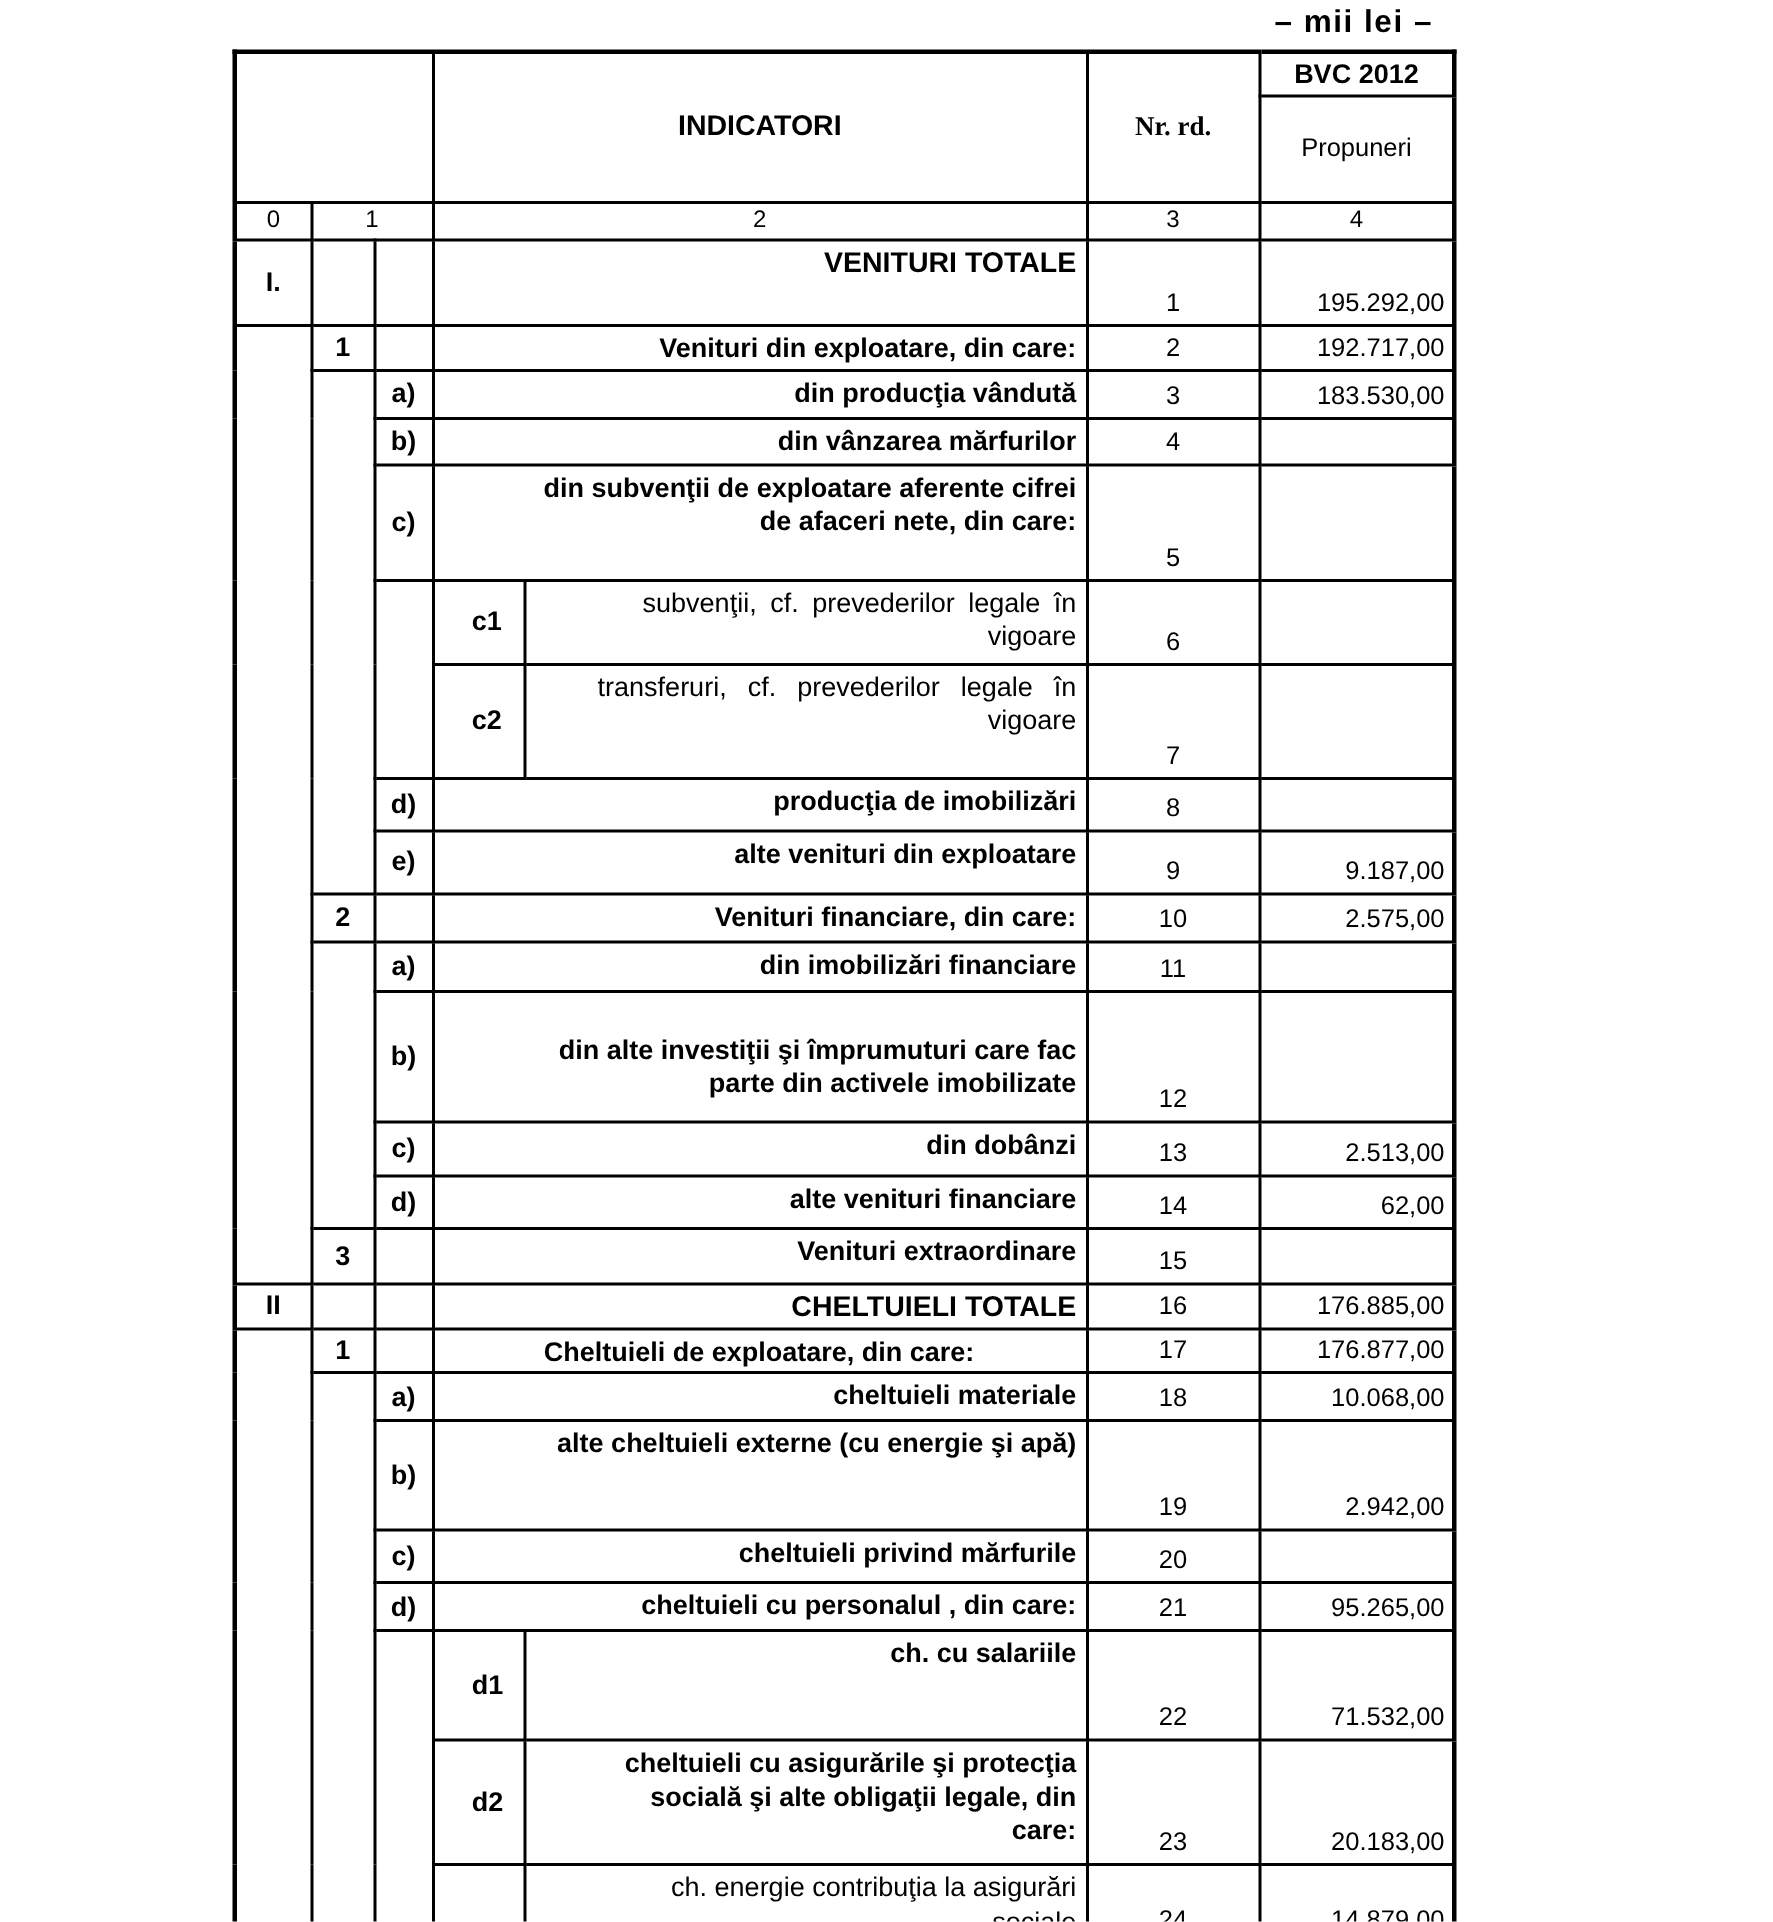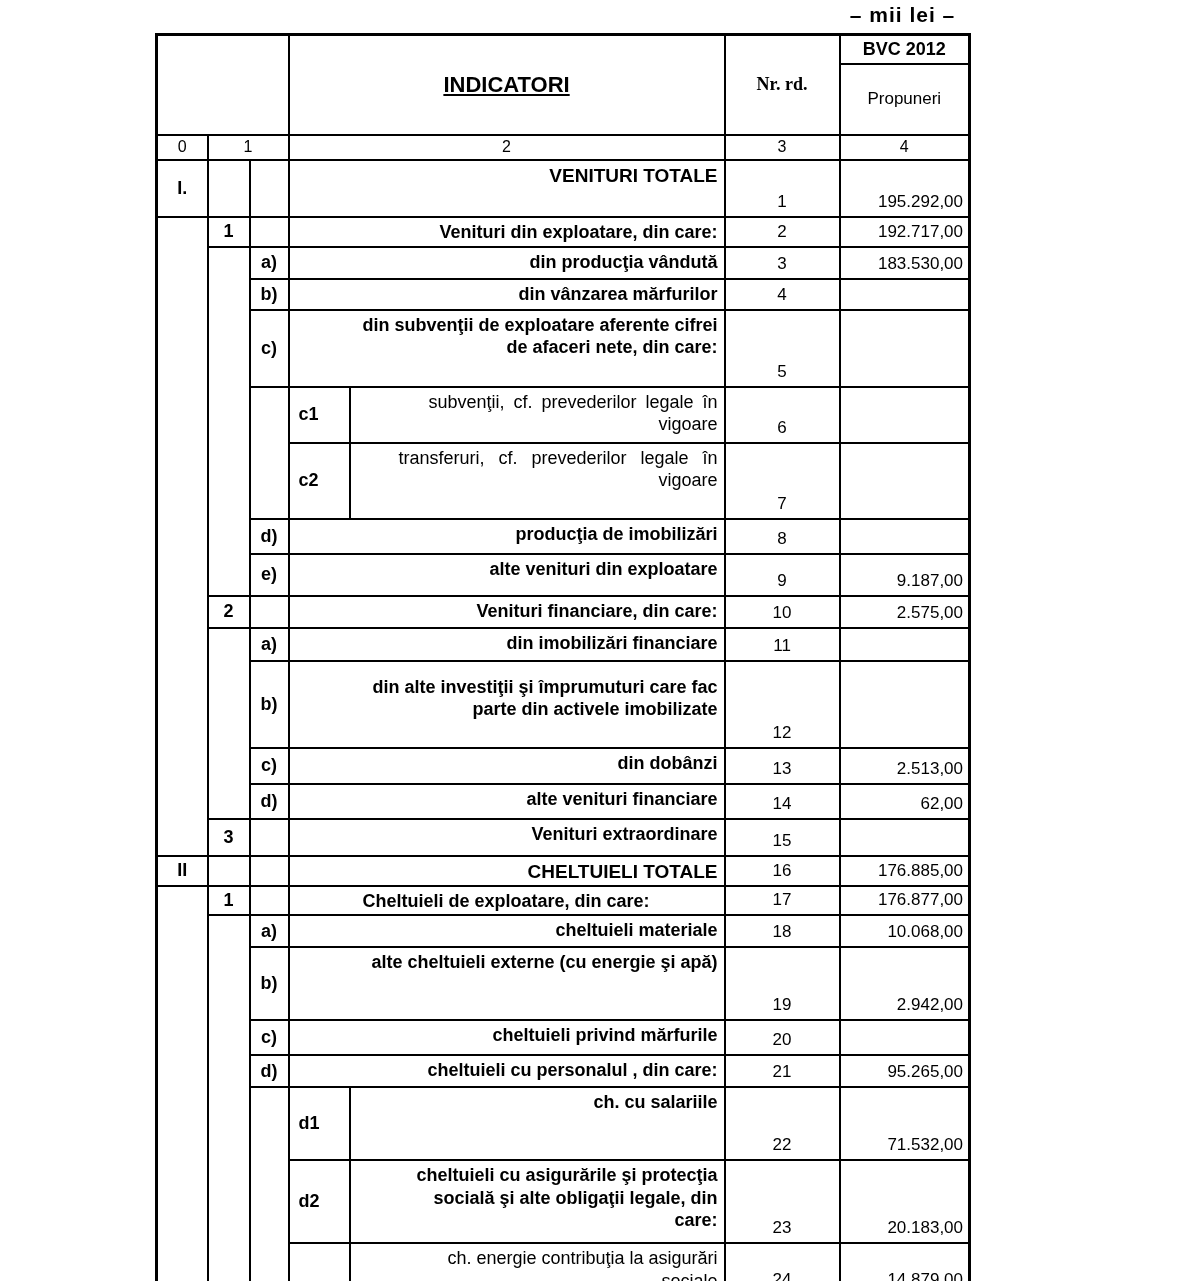--- a/index.html
+++ b/index.html
@@ -23,41 +23,41 @@
   }
   
   .bt{border-top-width:3px;margin-left:26px;}
   .bl{border-left-width:3px;}
   td:last-child{border-right-width:3px;}
   .nb{border-bottom:none;}
   
   .c-sec{text-align:center;vertical-align:middle;}
   .c-num{text-align:center;vertical-align:middle;}
   .c-letter{text-align:center;vertical-align:middle;}
-  .c-sub{vertical-align:middle;padding-left:9px;}
+  .c-sub{vertical-align:middle;padding-left:25px;}
   .c-text{
     text-align:right;vertical-align:top;padding:3px 6px 2px 5px;
     white-space:pre-line;line-height:1.24;
   }
   .c-nr{
     text-align:center;vertical-align:bottom;
     font-weight:normal;font-size:17px;padding-bottom:4px;
   }
   .c-val{
     text-align:right;vertical-align:bottom;
     font-weight:normal;font-size:17px;padding:0 5px 4px 0;
   }
   .regular{font-weight:normal;}
   .center{text-align:center;}
   .big{font-size:19px;}
   .ws1{word-spacing:4px;}
   .ws2{word-spacing:9px;}
   .ti{text-indent:8px;}
   
-  .h-ind{font-size:22px;text-align:center;vertical-align:middle;text-decoration:underline;}
+  .h-ind{font-size:19px;text-align:center;vertical-align:middle;}
   .h-nr{text-align:center;vertical-align:middle;font-family:Liberation Serif, serif;}
   .h-bvc{text-align:center;vertical-align:middle;}
   .h-prop{text-align:center;vertical-align:middle;font-weight:normal;font-size:17px;}
   .colnum{text-align:center;vertical-align:middle;font-weight:normal;font-size:16px;}
 </style>
 </head>
 <body>
 
 <div class="unit-label">– mii lei –</div>
 
@@ -173,21 +173,21 @@
   <tr style="height:33px">
     <td rowspan="4"></td>
     <td class="c-letter">a)</td>
     <td class="c-text" colspan="2">din imobilizări financiare</td>
     <td class="c-nr">11</td>
     <td class="c-val"></td>
   </tr>
 
   <tr style="height:87px">
     <td class="c-letter">b)</td>
-    <td class="c-text" style="padding-top:14px" colspan="2">din alte investiţii şi împrumuturi care fac
+    <td class="c-text" style="padding-top:27px" colspan="2">din alte investiţii şi împrumuturi care fac
 parte din activele imobilizate</td>
     <td class="c-nr">12</td>
     <td class="c-val"></td>
   </tr>
 
   <tr style="height:36px">
     <td class="c-letter">c)</td>
     <td class="c-text" colspan="2">din dobânzi</td>
     <td class="c-nr">13</td>
     <td class="c-val">2.513,00</td>

